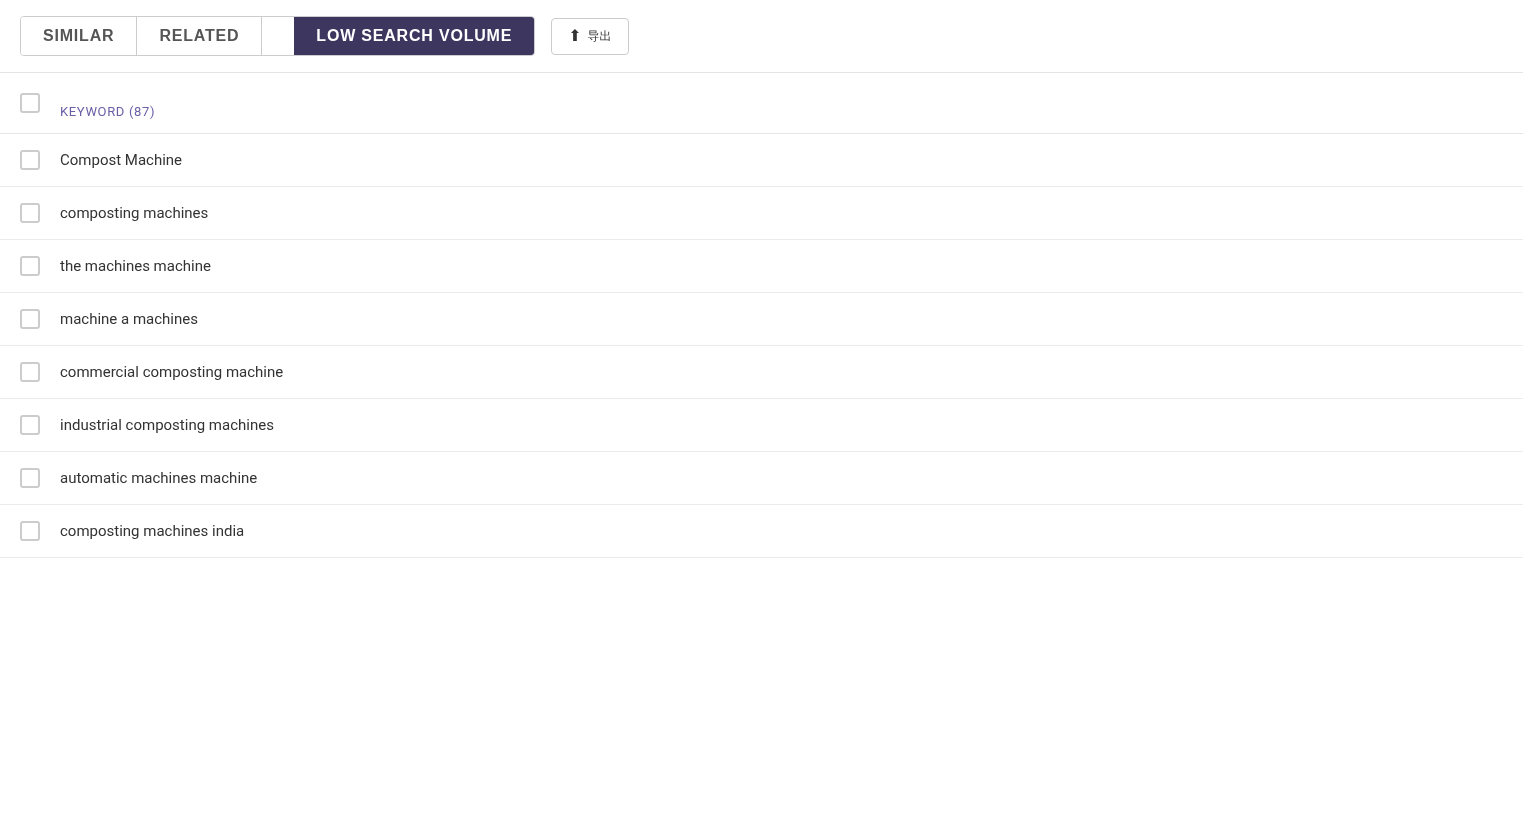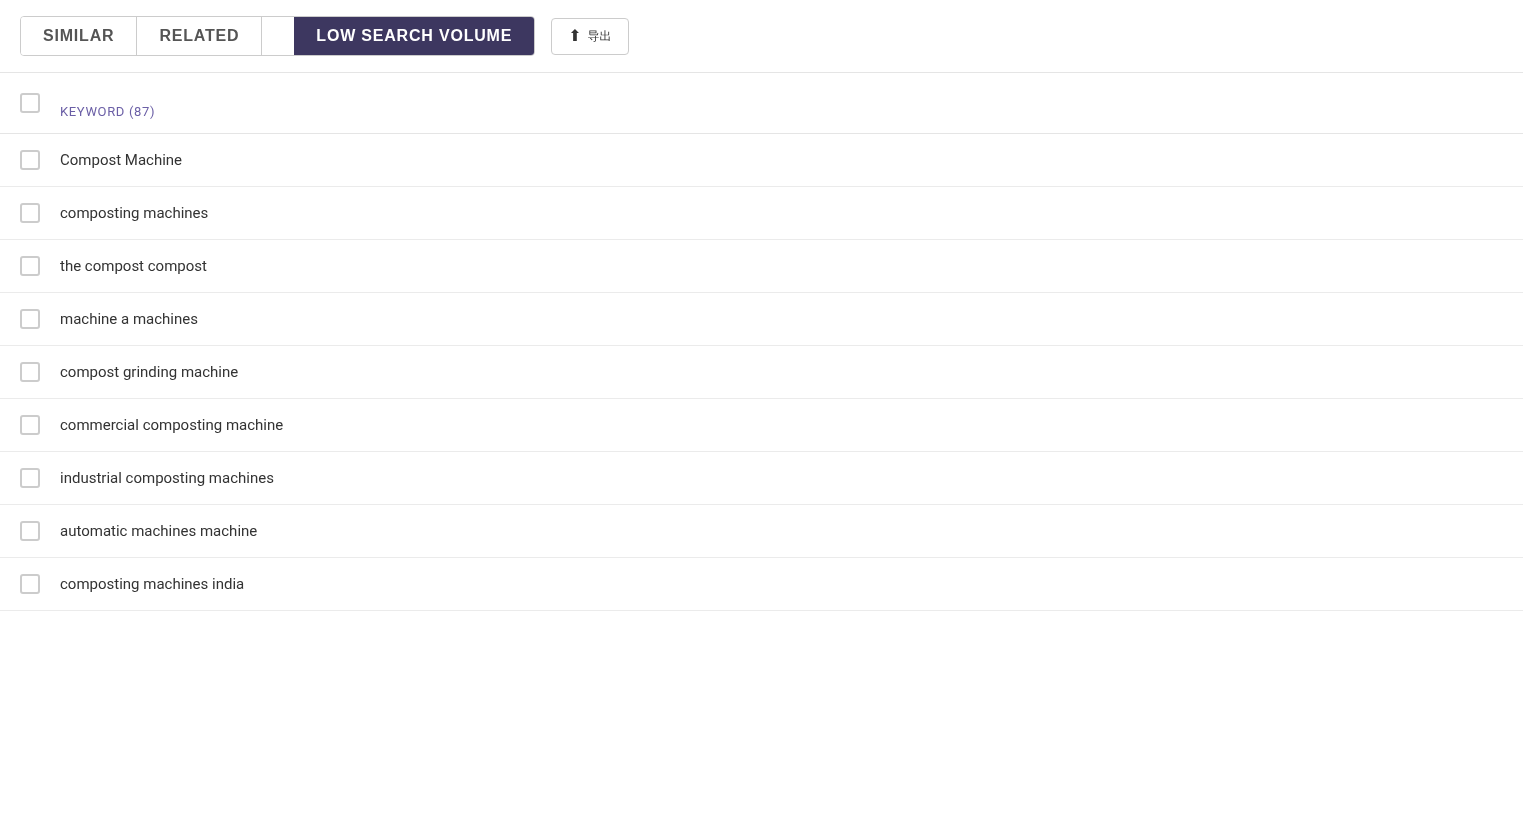--- a/index.html
+++ b/index.html
@@ -160,29 +160,25 @@
       <div class="keyword-row">
         <div class="row-checkbox"></div>
         <span class="keyword-text">Compost Machine</span>
       </div>
       <div class="keyword-row">
         <div class="row-checkbox"></div>
         <span class="keyword-text">composting machines</span>
       </div>
       <div class="keyword-row">
         <div class="row-checkbox"></div>
-        <span class="keyword-text">the compost compost</span>
+        <span class="keyword-text">the machines machine</span>
       </div>
       <div class="keyword-row">
         <div class="row-checkbox"></div>
         <span class="keyword-text">machine a machines</span>
-      </div>
-      <div class="keyword-row">
-        <div class="row-checkbox"></div>
-        <span class="keyword-text">compost grinding machine</span>
       </div>
       <div class="keyword-row">
         <div class="row-checkbox"></div>
         <span class="keyword-text">commercial composting machine</span>
       </div>
       <div class="keyword-row">
         <div class="row-checkbox"></div>
         <span class="keyword-text">industrial composting machines</span>
       </div>
       <div class="keyword-row">

